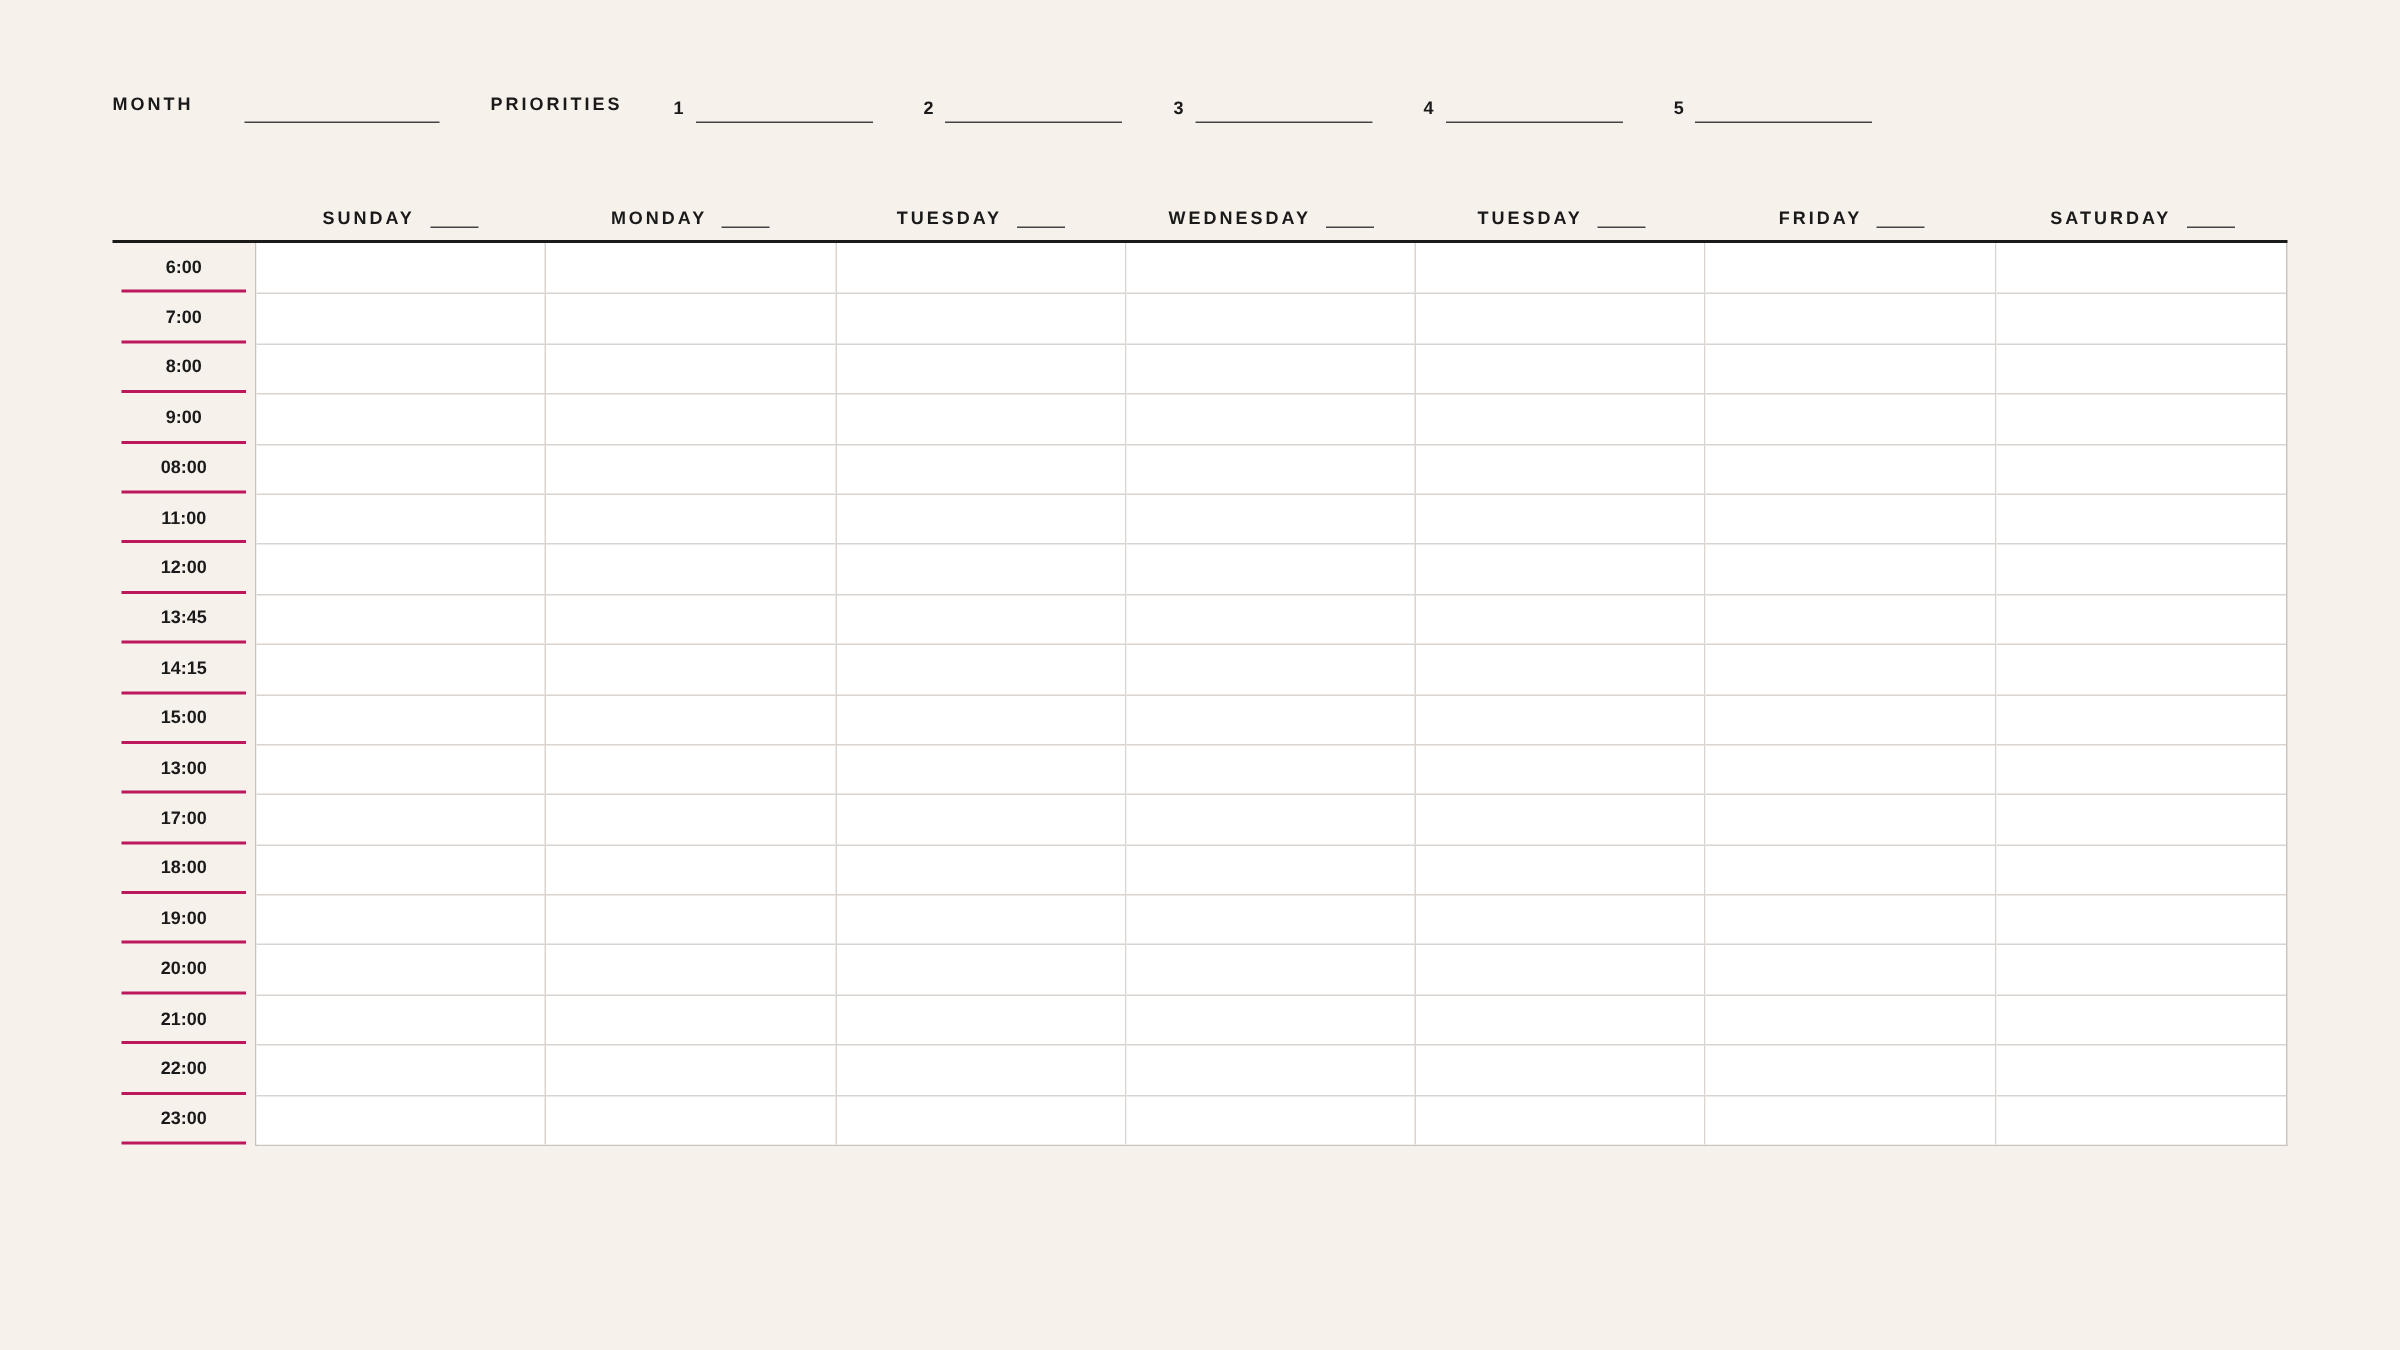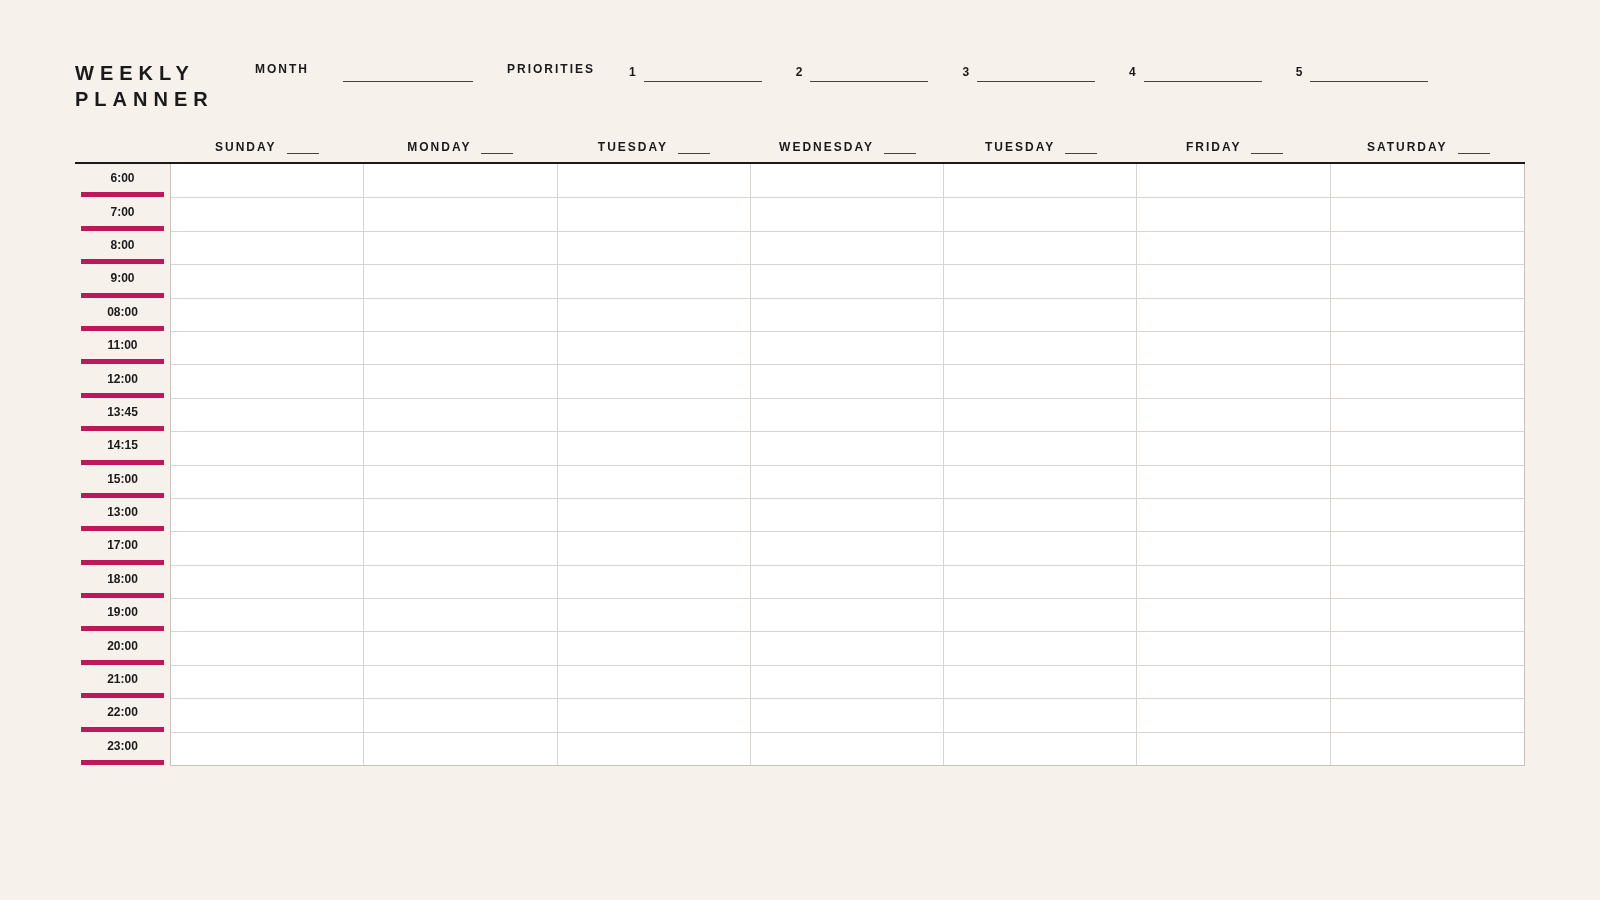--- a/index.html
+++ b/index.html
@@ -57,20 +57,21 @@
     border-bottom: 2px solid #1a1a1a;
     padding-bottom: 8px;
   }
   .time-col-spacer { width: 95px; flex-shrink: 0; }
   .day-head {
     flex: 1;
     display: flex;
     align-items: center;
     justify-content: center;
     gap: 10px;
+    margin-top: 28px;
   }
   .day-label {
     font-size: 12px;
     font-weight: 700;
     letter-spacing: 2px;
   }
   .day-date-line {
     width: 32px;
     border-bottom: 1px solid #444;
     height: 14px;
@@ -88,21 +89,21 @@
     display: flex;
     flex-direction: column;
   }
   .time-cell {
     height: 33.4px;
     display: flex;
     align-items: center;
     justify-content: center;
     font-size: 12px;
     font-weight: 600;
-    border-bottom: 5px solid #be185d;
+    border-bottom: 2px solid #be185d;
     margin: 0 6px;
   }
   .time-cell:first-child { border-top: none; }
 
   .days-grid {
     flex: 1;
     display: grid;
     grid-template-columns: repeat(7, 1fr);
     background: #fff;
     border: 1px solid #c9c3be;
@@ -114,24 +115,20 @@
     border-right: 1px solid #d9d4cf;
     background: #fff;
   }
   .days-grid .cell:nth-child(-n+7) { border-top: none; }
   .days-grid .cell:nth-child(7n) { border-right: none; }
 </style>
 </head>
 <body>
 
 <div class="header">
-  <div class="title">
-    <div>WEEKLY</div>
-    <div>PLANNER</div>
-  </div>
   <div class="meta-row">
     <span class="meta-label">MONTH</span>
     <input class="underline-field month-field" value="" style="">
     <span class="meta-label">PRIORITIES</span>
 
     <div class="prio-group">
       <span class="prio-num">1</span>
       <input class="underline-field prio-field" value="" style="">
     </div>
     <div class="prio-group">

